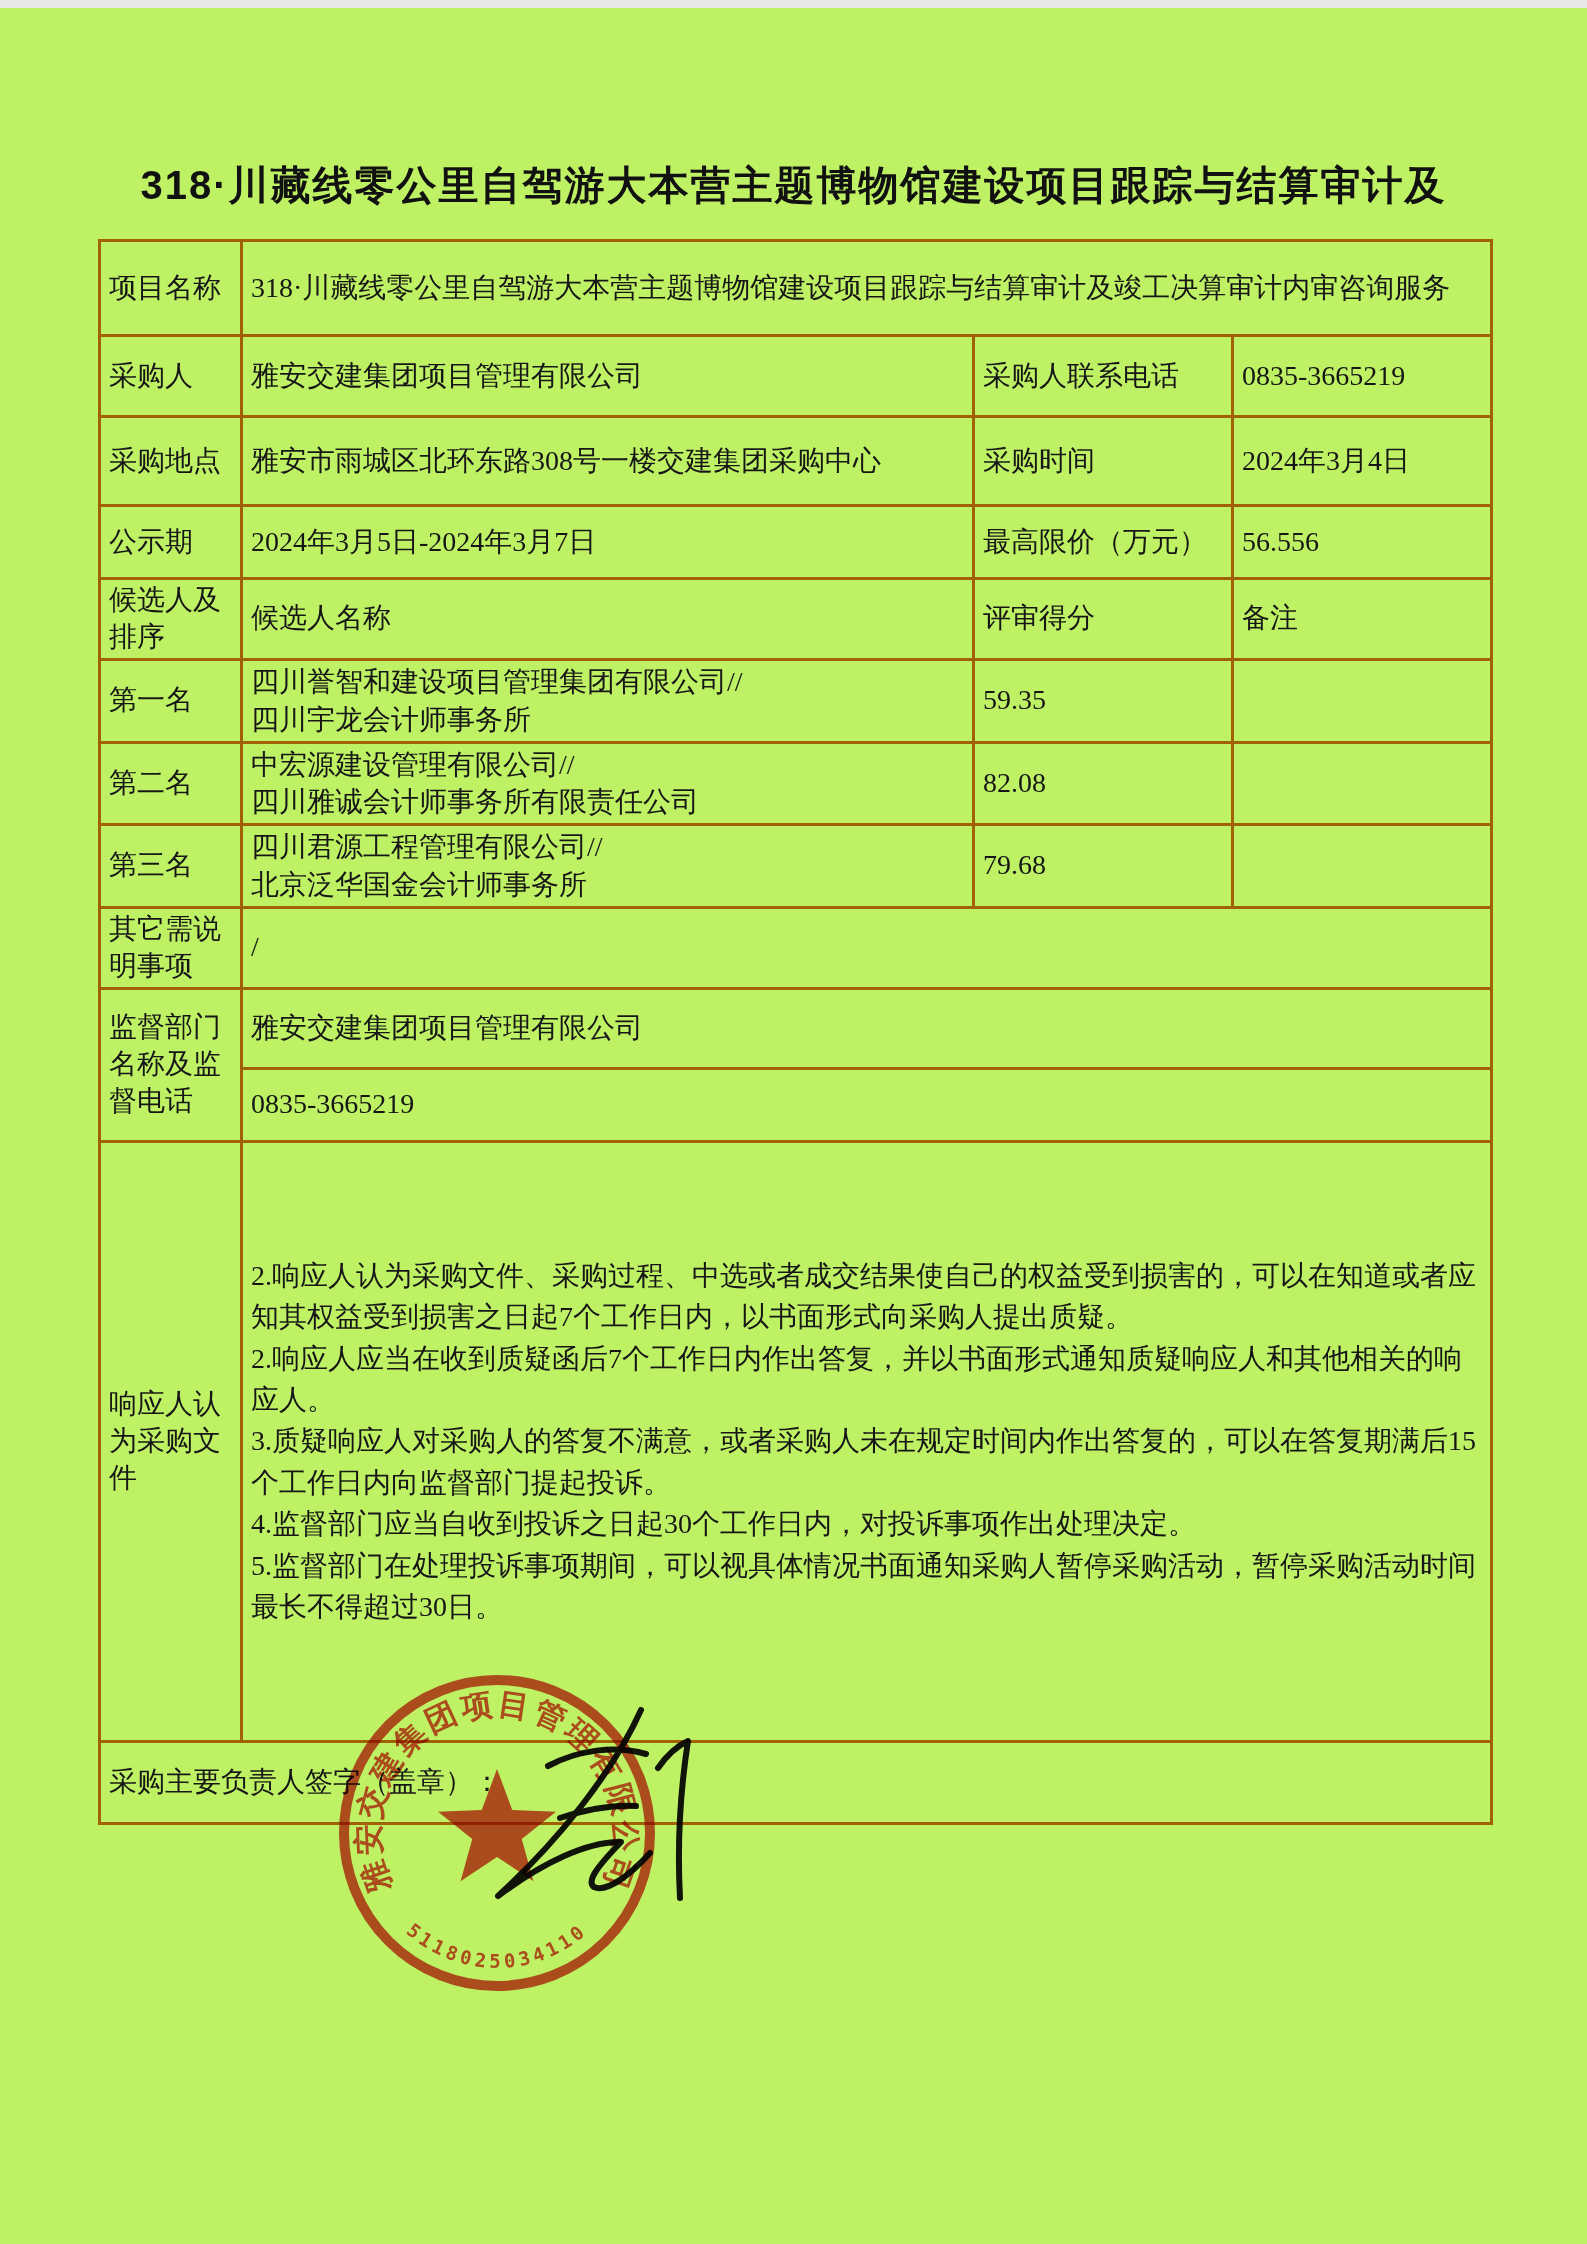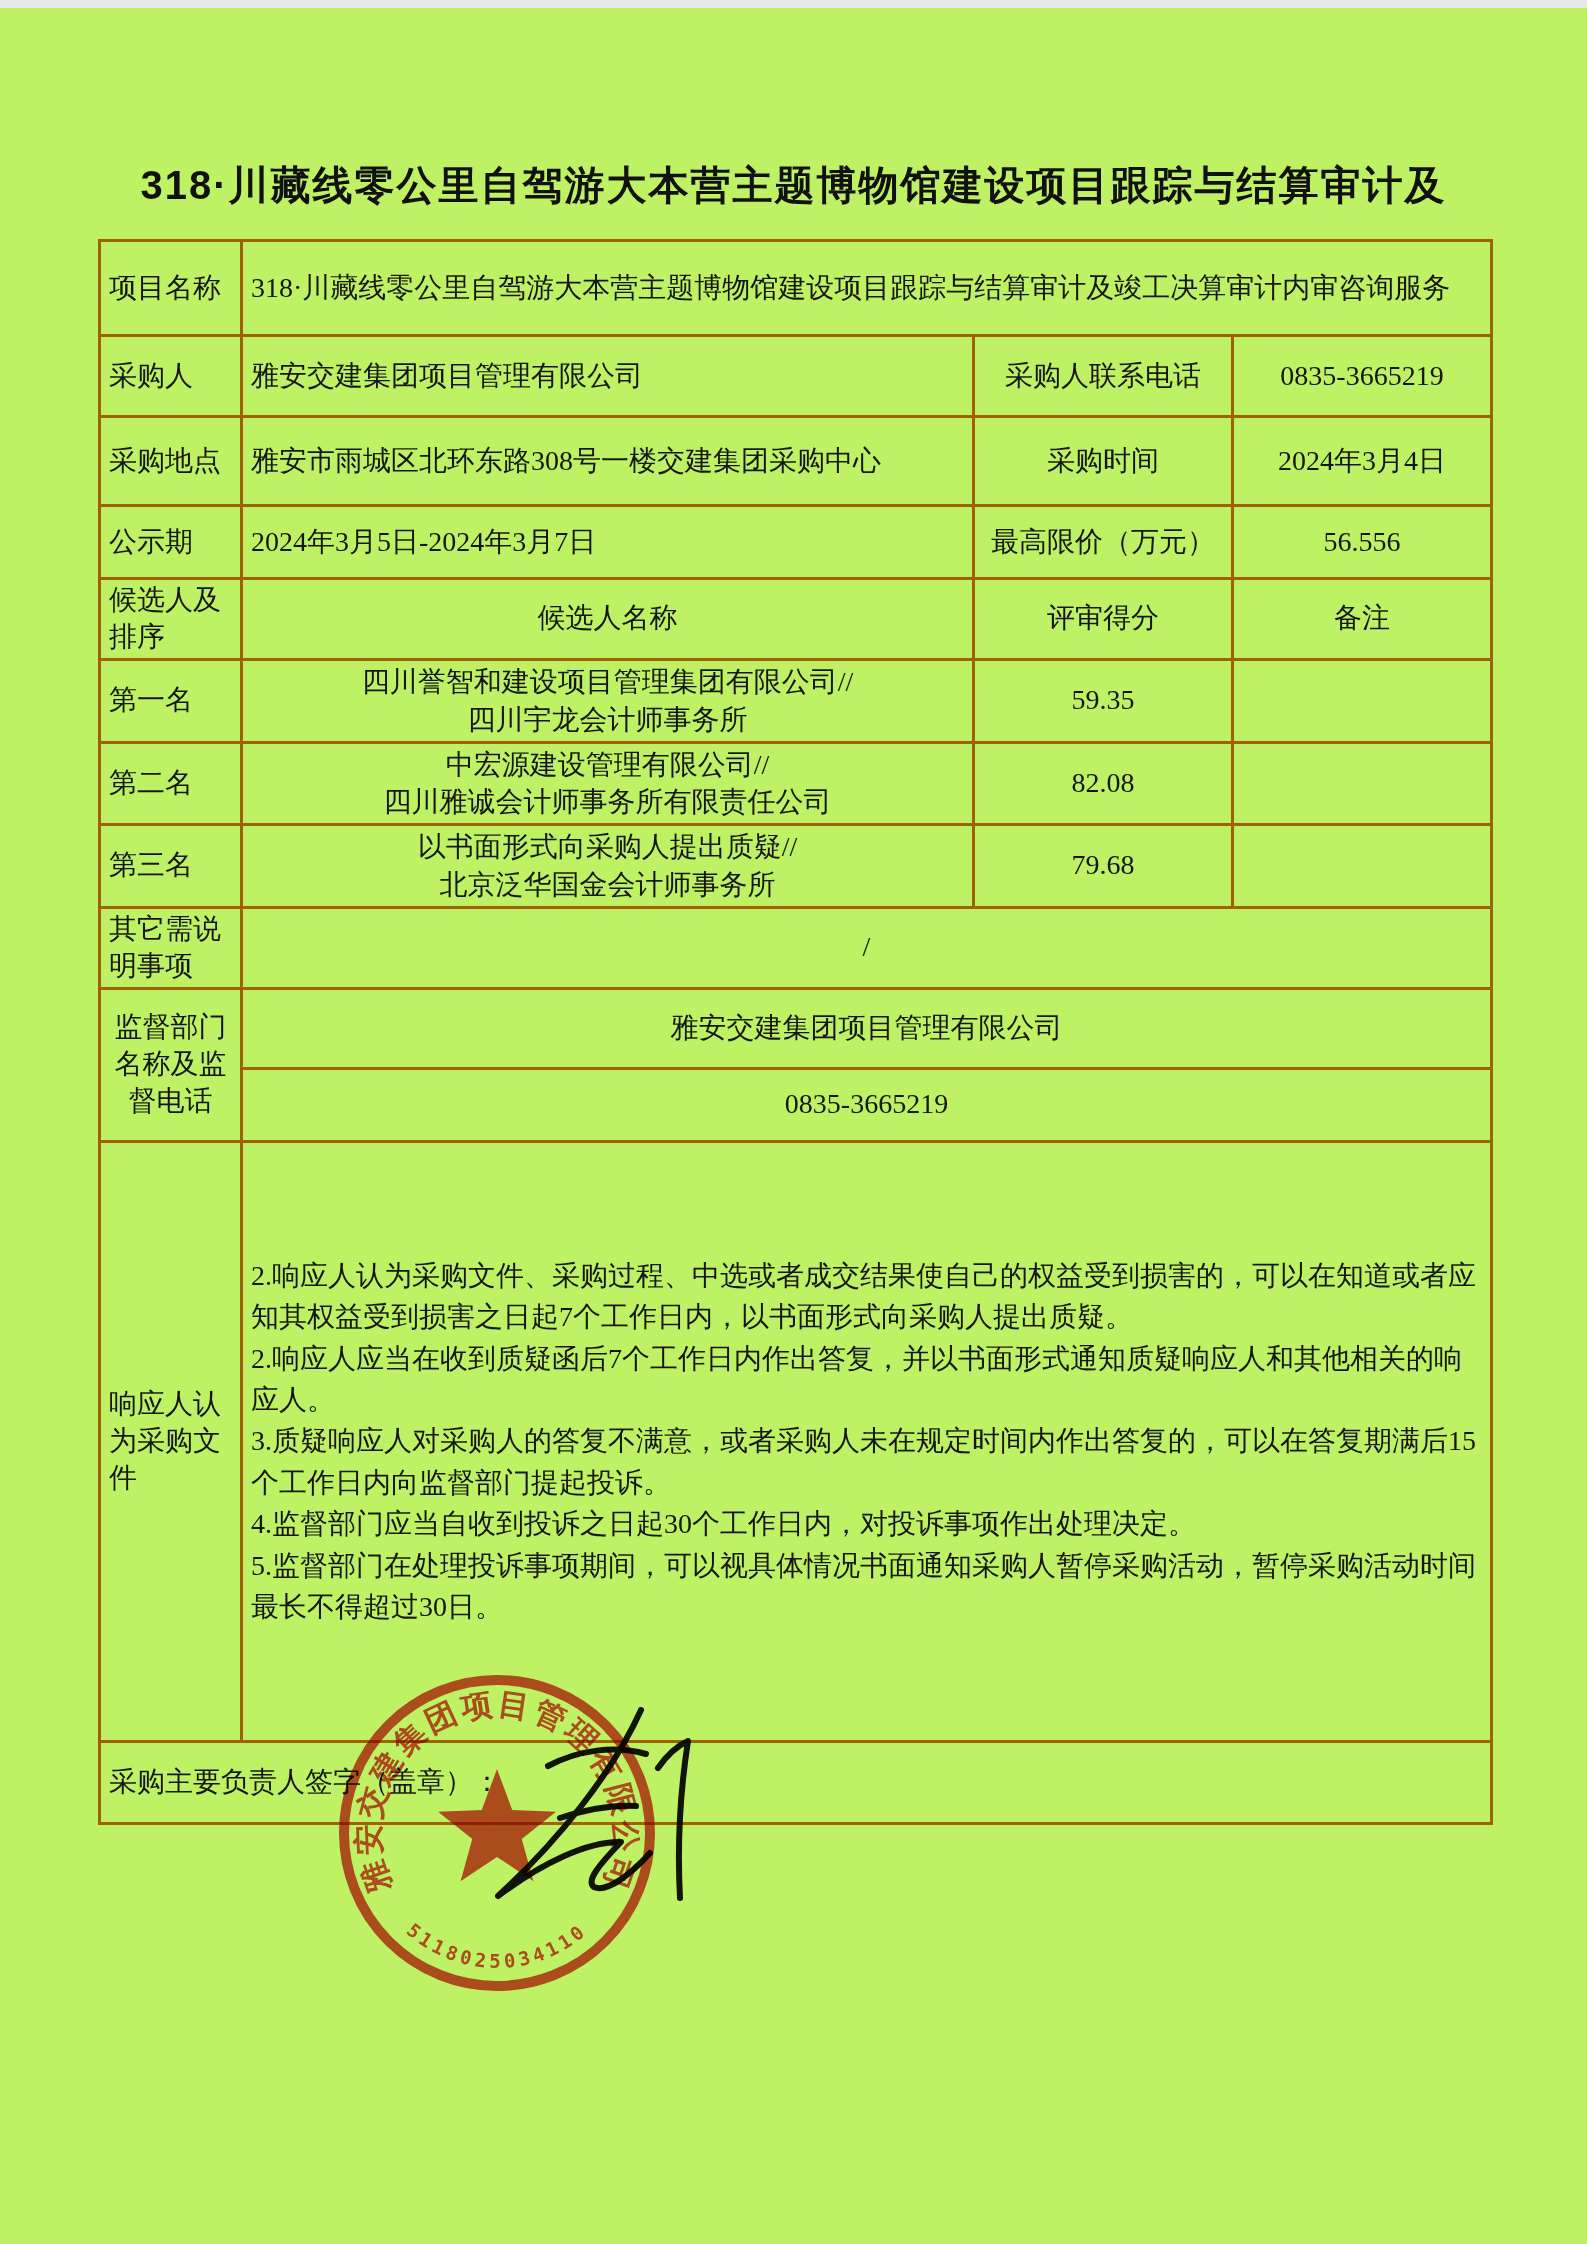--- a/index.html
+++ b/index.html
@@ -31,21 +31,21 @@
   table.doc td{
     border:3px solid #a16207;
     font-size:28px;
     line-height:1.32;
     vertical-align:middle;
     padding:2px 8px;
     word-break:break-all;
     background:transparent;
   }
   td.lab{padding-left:7px;padding-right:4px;}
-  td.c{text-align:center;}
+  td.c{text-align:left;}
   tr.r1{height:95px;}
   tr.r2{height:81px;}
   tr.r3{height:89px;}
   tr.r4{height:73px;}
   tr.r5{height:77px;}
   tr.r6{height:78px;}
   tr.r7{height:80px;}
   tr.r8{height:80px;}
   tr.r9{height:80px;}
   tr.r10a{height:80px;}
@@ -152,21 +152,21 @@
             <span>四川雅诚会计师事务所有限责任公司</span>
           </div>
         </td>
         <td class="c">82.08</td>
         <td class="c"></td>
       </tr>
       <tr class="r8">
         <td class="lab">第三名</td>
         <td class="c">
           <div class="candname">
-            <span>以书面形式向采购人提出质疑//</span><br>
+            <span>四川君源工程管理有限公司//</span><br>
             <span>北京泛华国金会计师事务所</span>
           </div>
         </td>
         <td class="c">79.68</td>
         <td class="c"></td>
       </tr>
       <tr class="r9">
         <td class="lab">其它需说明事项</td>
         <td colspan="3" class="c">/</td>
       </tr>

